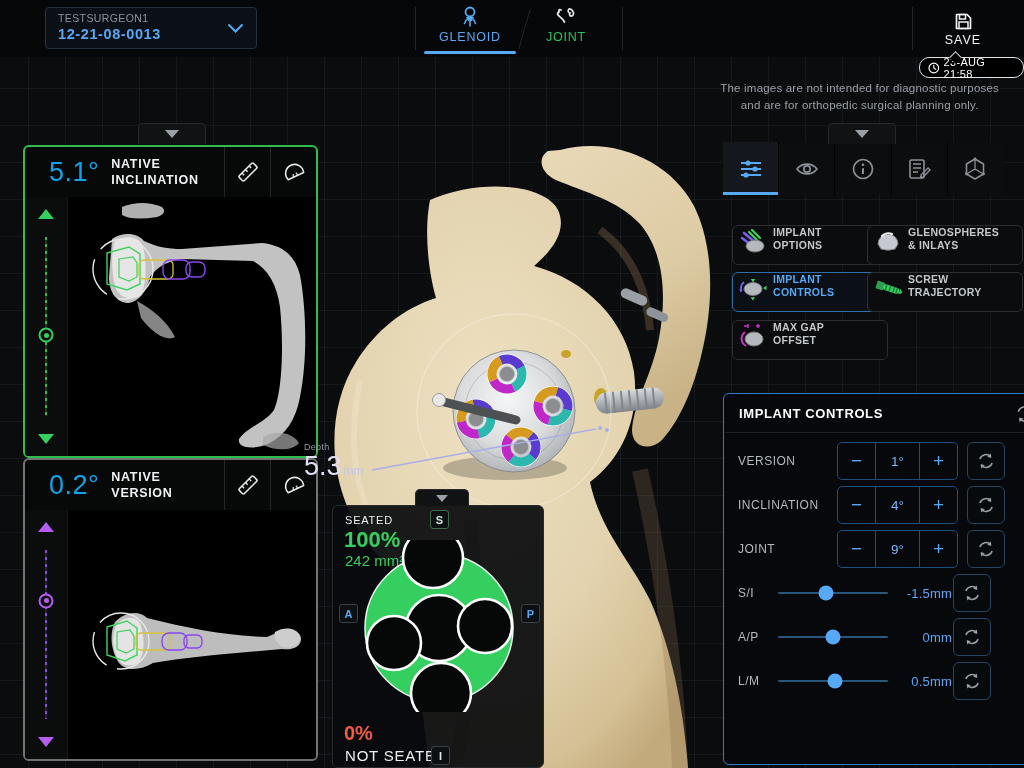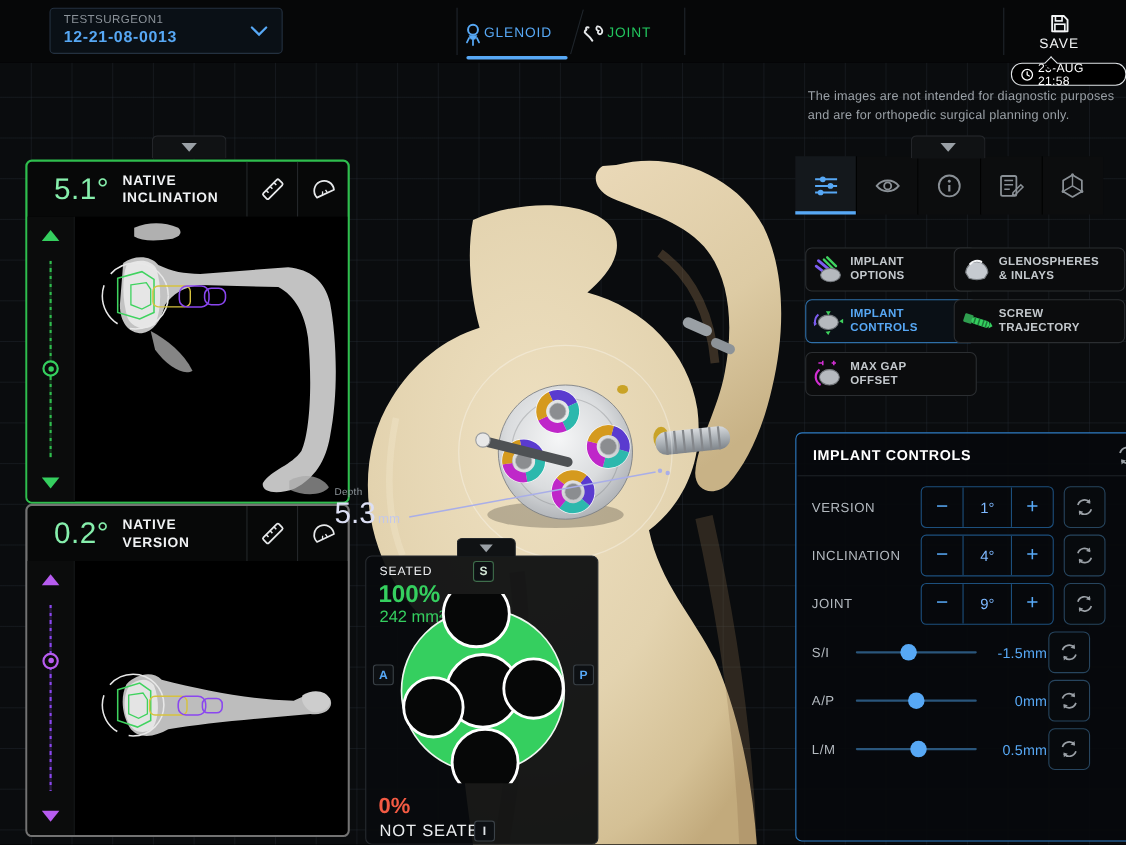--- a/index.html
+++ b/index.html
@@ -8,58 +8,58 @@
 
   
   .topbar{position:absolute;left:0;top:0;width:1024px;height:57px;background:#060708;z-index:30;}
   .patient-box{position:absolute;left:45px;top:7px;width:212px;height:42px;background:#0a1016;
     border:1px solid #243140;border-radius:4px;display:flex;align-items:center;padding:0 12px;box-sizing:border-box;cursor:pointer;}
   .pb-text{flex:1;line-height:1.3;}
   .pb-surgeon{font-size:10.5px;color:#8d949b;letter-spacing:.4px;display:block;}
   .pb-case{font-size:14.5px;color:#57a8f5;font-weight:bold;letter-spacing:.6px;display:block;}
   .vdiv{position:absolute;top:7px;height:43px;width:1px;background:#1f252b;}
   .diagdiv{position:absolute;left:524px;top:8px;height:42px;width:1px;background:#1f252b;transform:rotate(16deg);}
-  .top-tab{position:absolute;top:0;height:57px;display:flex;flex-direction:row;align-items:center;justify-content:flex-start;cursor:pointer;}
+  .top-tab{position:absolute;top:0;height:57px;display:flex;flex-direction:column;align-items:center;justify-content:flex-start;cursor:pointer;}
   .top-tab .ticon{margin-top:6px;height:22px;display:flex;align-items:center;}
   .tab-label{font-size:12.5px;letter-spacing:.8px;margin-top:2px;}
   .tab-glenoid{left:420px;width:100px;}
   .tab-glenoid .tab-label{color:#57a8f5;}
   .tab-underline{position:absolute;left:4px;right:4px;bottom:3px;height:3px;background:#57a8f5;border-radius:2px;}
   .tab-joint{left:528px;width:76px;}
   .tab-joint .tab-label{color:#22c55e;}
   .save-btn{position:absolute;left:926px;top:4px;width:74px;height:50px;display:flex;flex-direction:column;
     align-items:center;justify-content:center;cursor:pointer;}
   .save-label{font-size:12.5px;color:#f2f4f5;letter-spacing:1px;margin-top:2px;}
   .ts-caret{position:absolute;left:951px;top:53px;width:8px;height:8px;background:#000;
     border-left:1px solid #dfe3e6;border-top:1px solid #dfe3e6;transform:rotate(45deg);z-index:32;}
   .timestamp{position:absolute;left:919px;top:57px;height:19px;border:1px solid #dfe3e6;border-radius:10px;
     background:#000;display:flex;align-items:center;gap:4px;padding:0 8px;z-index:31;}
   .timestamp span{font-size:11px;color:#fff;letter-spacing:.3px;}
 
-  .disclaimer{position:absolute;right:11px;top:80px;text-align:left;font-size:11.5px;color:#9aa0a6;
+  .disclaimer{position:absolute;right:25px;top:80px;text-align:center;font-size:11.5px;color:#9aa0a6;
     line-height:1.45;z-index:6;letter-spacing:.2px;}
 
   
   .scene{position:absolute;left:0;top:57px;width:1024px;height:711px;background-color:#0a0c0e;
     background-image:linear-gradient(rgba(46,54,64,.30) 1px,transparent 1px),
                      linear-gradient(90deg,rgba(46,54,64,.30) 1px,transparent 1px);
     background-size:37px 37px;background-position:-9px -6px;z-index:1;}
   .scene svg{position:absolute;left:0;top:0;}
 
   
   .collapse-tab{position:absolute;background:#101214;border:1px solid #26292d;border-bottom:none;
     border-radius:5px 5px 0 0;display:flex;align-items:center;justify-content:center;cursor:pointer;z-index:12;}
   .tri-down{width:0;height:0;border-left:7px solid transparent;border-right:7px solid transparent;border-top:8px solid #9aa0a6;}
 
   
   .ct-panel{position:absolute;left:23px;width:295px;background:#070808;border-radius:6px;z-index:10;overflow:hidden;box-sizing:border-box;}
   .ct-incl{top:145px;height:313px;border:2px solid #2fbe4e;}
   .ct-ver{top:458px;height:303px;border:2px solid #737373;}
   .ct-header{height:50px;display:flex;align-items:center;}
-  .ct-bigval{font-size:27px;color:#86efac;font-weight:500;margin-left:24px;letter-spacing:.5px;}
+  .ct-bigval{font-size:27px;color:#0ea5e9;font-weight:500;margin-left:24px;letter-spacing:.5px;}
   .ct-natlabel{margin-left:12px;font-size:12.5px;font-weight:bold;color:#f0f2f4;letter-spacing:.7px;line-height:1.3;}
   .ct-hdr-icons{margin-left:auto;display:flex;height:100%;}
   .ct-hdr-btn{width:45px;height:100%;display:flex;align-items:center;justify-content:center;border-left:1px solid #232629;cursor:pointer;}
   .ct-body{position:absolute;left:0;top:50px;right:0;bottom:0;background:#000;}
   .ct-slidercol{position:absolute;left:0;top:0;bottom:0;width:42px;background:#0b0c0c;border-right:1px solid #151718;}
   .ct-arrow-up,.ct-arrow-down{position:absolute;left:50%;transform:translateX(-50%);width:0;height:0;
     border-left:8px solid transparent;border-right:8px solid transparent;cursor:pointer;}
   .ct-track{position:absolute;left:20px;top:40px;bottom:40px;width:2px;}
   .ct-thumb{position:absolute;left:50%;width:15px;height:15px;border-radius:50%;background:#0b0c0c;
     transform:translate(-50%,-50%);box-sizing:border-box;cursor:grab;}
@@ -101,21 +101,21 @@
   
   .view-tabs{position:absolute;left:723px;top:142px;width:280px;height:53px;display:flex;z-index:10;}
   .view-tab{flex:1;background:#0c0d0e;border-right:1px solid #000;display:flex;align-items:center;justify-content:center;
     position:relative;cursor:pointer;}
   .view-tab:last-child{border-right:none;}
   .view-tab.active{background:#14181c;}
   .view-tab.active .vt-underline{position:absolute;left:0;right:0;bottom:0;height:3px;background:#57a8f5;}
 
   
   .tool-btn{position:absolute;width:156px;height:40px;background:#0b0c0d;border:1px solid #2b2e31;border-radius:6px;
-    display:flex;align-items:center;gap:5px;padding:0 5px;box-sizing:border-box;cursor:pointer;z-index:10;}
+    display:flex;align-items:flex-start;gap:5px;padding:0 5px;box-sizing:border-box;cursor:pointer;z-index:10;}
   .tool-btn .tb-label{font-size:10.5px;letter-spacing:.3px;color:#c3c8cc;line-height:1.25;font-weight:bold;}
   .tool-btn.active{border-color:#2f6fa8;background:#0a1016;}
   .tool-btn.active .tb-label{color:#57a8f5;}
 
   
   .ic-panel{position:absolute;left:723px;top:393px;width:328px;height:372px;background:rgba(6,9,12,.92);
     border:1px solid #2e7cc4;border-radius:6px;z-index:10;box-sizing:border-box;}
   .ic-title{position:absolute;left:15px;top:12px;font-size:13px;font-weight:bold;color:#fff;letter-spacing:.6px;}
   .ic-reset-all{position:absolute;right:12px;top:7px;width:26px;height:26px;display:flex;align-items:center;justify-content:center;cursor:pointer;}
   .ic-hr{position:absolute;left:1px;right:1px;top:38px;height:1px;background:#1c2126;}

